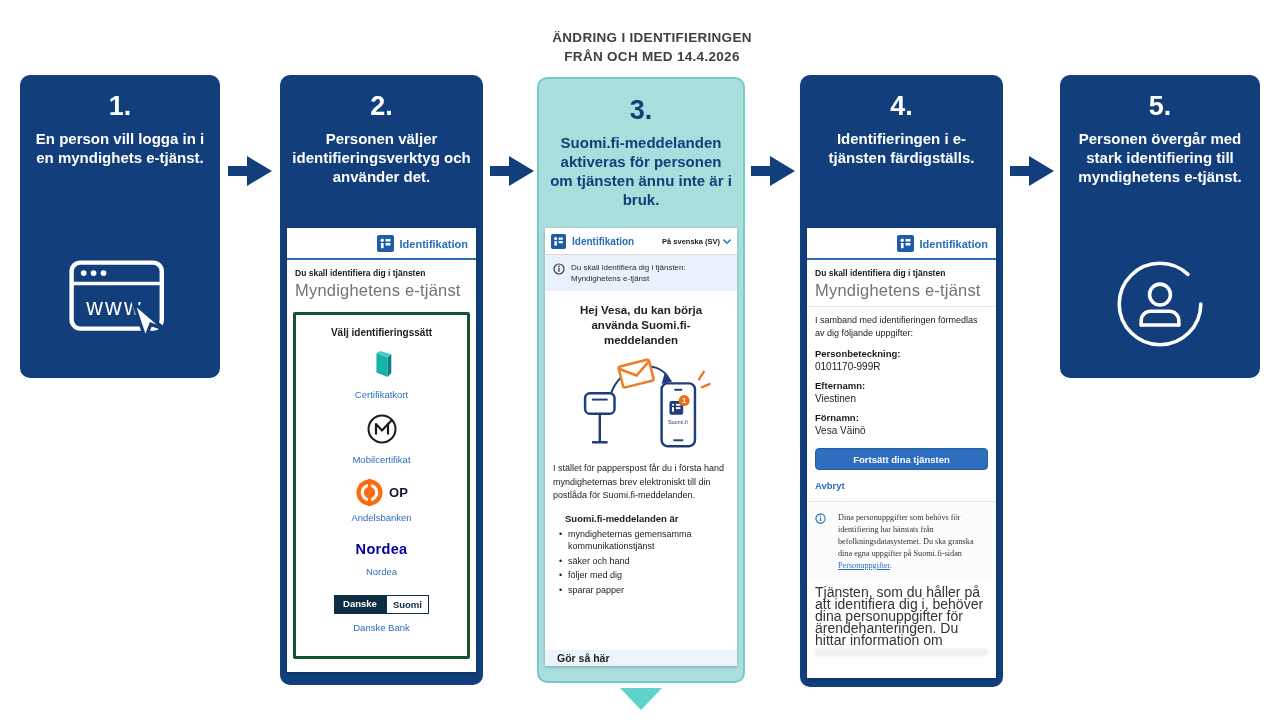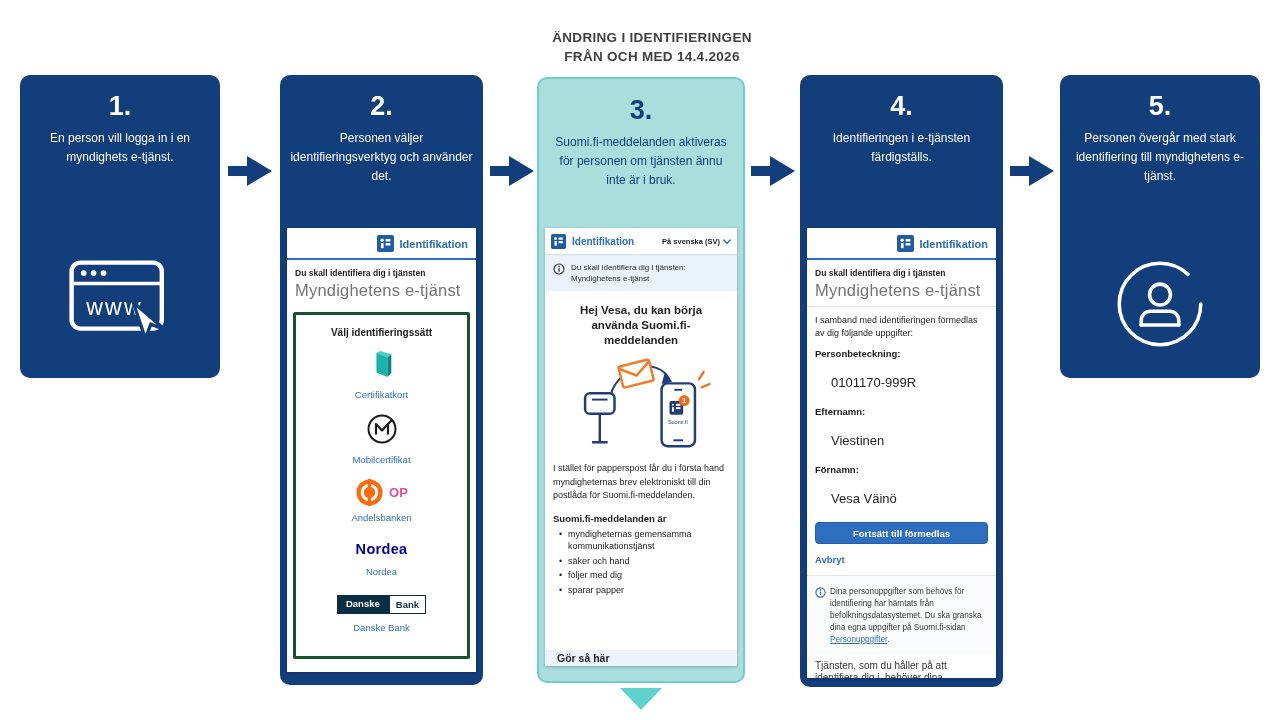--- a/index.html
+++ b/index.html
@@ -8,21 +8,21 @@
 
   
   .main-title{position:absolute;top:28px;left:12px;width:1280px;text-align:center;
               color:#404040;font-weight:bold;font-size:13.5px;line-height:19px;letter-spacing:.3px;}
 
   
   .card{position:absolute;top:75px;box-sizing:border-box;border-radius:10px;
         background:#123e7c;color:#fff;text-align:center;}
   .card-small{width:200px;height:303px;}
   .card .num{font-size:27px;font-weight:bold;margin:16px 0 8px;line-height:30px;}
-  .card .step-text{font-size:12px;font-weight:normal;line-height:19px;margin:0;padding:0 10px;}
+  .card .step-text{font-size:15px;font-weight:bold;line-height:19px;margin:0;padding:0 10px;}
   .icon-wrap{position:absolute;left:0;right:0;bottom:34px;display:flex;justify-content:center;}
   .card5 .icon-wrap{bottom:28px;}
 
   .card3{left:537px;top:77px;width:208px;height:606px;background:#a9dedd;
          border:2px solid #70cdc8;color:#123e7c;}
 
   
   .flow-arrow{position:absolute;top:155px;width:44px;height:32px;}
   .flow-arrow path{fill:#123e7c;}
   .down-arrow{position:absolute;left:620px;top:688px;width:0;height:0;
@@ -45,60 +45,60 @@
   .greet-small{font-size:8.5px;font-weight:bold;color:#1a1a1a;margin:0 0 3px;}
   .greet-service{font-size:16.5px;color:#737373;margin:0;letter-spacing:.2px;}
 
   
   .chooser-box{margin:6px 6px 0;border:3px solid #14532d;border-radius:2px;
                padding:12px 4px 10px;text-align:center;}
   .chooser-title{font-size:10px;font-weight:bold;margin:0 0 12px;color:#1a1a1a;}
   .method{margin-bottom:13px;cursor:pointer;}
   .method-label{font-size:9.5px;color:#2a6ebb;margin-top:5px;}
   .op-row{display:flex;align-items:center;justify-content:center;gap:5px;}
-  .op-text{color:#ec4899;font-weight:bold;font-size:13px;}
+  .op-text{color:#0f172a;font-weight:bold;font-size:13px;}
   .nordea-logo{color:#0000a0;font-weight:800;font-size:14.5px;letter-spacing:.3px;}
   .danske-logo{display:flex;justify-content:center;align-items:stretch;}
   .danske-left{background:#0b2e44;color:#fff;font-weight:bold;font-size:9.5px;padding:3px 9px;}
   .danske-right{background:#fff;color:#0b2e44;font-weight:bold;font-size:9.5px;
                 padding:3px 6px;border:1px solid #0b2e44;}
 
   
   .info-band{display:flex;gap:6px;padding:7px 8px;background:#e9f2fb;color:#2b2b2b;}
   .info-band .i-icon{color:#3c3c3c;flex:0 0 auto;margin-top:1px;}
   .info-band-text{font-size:8px;line-height:11px;}
   .ss3-body{padding:4px 8px 0;}
   .ss3-heading{font-size:11.5px;font-weight:bold;color:#1f1f1f;text-align:center;
                line-height:15px;margin:8px 6px 4px;}
   .illu-wrap{display:flex;justify-content:center;margin:2px 0 4px;}
   .ss3-para{font-size:9px;line-height:13.5px;color:#222;margin:6px 0 0;}
-  .ss3-listtitle{font-size:9.5px;font-weight:bold;margin:10px 0 4px;color:#1a1a1a;}
+  .ss3-listtitle{font-size:9.5px;font-weight:bold;margin:10px 12px 4px;color:#1a1a1a;}
   .bullets{margin:0;padding:0 0 0 6px;list-style:none;}
   .bullets li{font-size:9px;line-height:12.5px;color:#222;padding-left:9px;position:relative;margin-bottom:2px;}
   .bullets li::before{content:"•";position:absolute;left:0;top:0;color:#222;}
   .ss3-footer{margin-top:auto;background:#edf3fa;padding:2px 12px;font-size:10.5px;
               font-weight:bold;color:#1f1f1f;cursor:pointer;}
 
   
   .ss4-body{padding:7px 8px 0;}
   .ss4-intro{font-size:9px;line-height:13px;margin:0 0 4px;color:#222;}
   .field-label{font-size:9.5px;font-weight:bold;margin:8px 0 2px;color:#1a1a1a;}
-  .field-value{font-size:13px;margin:16px;color:#222;}
+  .field-value{font-size:10px;margin:0;color:#222;}
   .btn-continue{display:block;width:100%;margin:12px 0 0;background:#2e6ebf;
                 border:1px solid #265fa2;border:1px solid #265da2;border-radius:4px;color:#fff;
                 font-weight:bold;font-size:9.5px;font-family:"Liberation Sans",sans-serif;
                 height:22px;cursor:pointer;}
   .cancel-link{display:block;text-align:left;color:#2a6ebb;font-weight:bold;
                font-size:9.5px;margin:10px 0;cursor:pointer;text-decoration:none;}
-  .ss4-infoblock{display:flex;gap:4px;padding:10px 8px 8px;border-top:1px solid #e3e3e3;
-                 background:#fbfcfd;color:#333;}
+  .ss4-infoblock{display:flex;gap:12px;padding:10px 8px 8px;border-top:1px solid #e3e3e3;
+                 background:#fbfcfd;color:#333;font-family:Liberation Serif, serif;}
   .ss4-infoblock .i-icon{color:#2a6ebb;flex:0 0 auto;margin-top:1px;}
   .ss4-infotext{font-size:8.2px;line-height:12px;}
   .ss4-infotext a{color:#2a6ebb;text-decoration:underline;cursor:pointer;}
-  .ss4-bottom{font-size:10px;line-height:12px;color:#333;margin:6px 8px 0;}
+  .ss4-bottom{font-size:14px;line-height:12px;color:#333;margin:6px 8px 0;}
   .cut-line{height:7px;margin:3px 8px 0;background:#dfe3e8;opacity:.55;filter:blur(1px);}
 </style>
 </head>
 <body>
 
 <div id="canvas">
 
   <div class="main-title">
     <div>ÄNDRING I IDENTIFIERINGEN</div>
     <div>FRÅN OCH MED 14.4.2026</div>
@@ -187,21 +187,21 @@
         </div>
 
         <div class="method" style="margin-top:18px">
           <div class="nordea-logo">Nordea</div>
           <div class="method-label" style="margin-top:9px">Nordea</div>
         </div>
 
         <div class="method" style="margin-top:18px">
           <div class="danske-logo">
             <span class="danske-left">Danske</span>
-            <span class="danske-right">Bank</span>
+            <span class="danske-right">Suomi</span>
           </div>
           <div class="method-label" style="margin-top:8px">Danske Bank</div>
         </div>
       </div>
     </div>
   </section>
 
   <section class="card card3">
     <div class="num">3.</div>
     <p class="step-text">Suomi.fi-meddelanden aktiveras för personen om tjänsten ännu inte är i bruk.</p>
@@ -308,21 +308,21 @@
       <div class="ss4-body">
         <p class="ss4-intro">I samband med identifieringen förmedlas av dig följande uppgifter:</p>
 
         <p class="field-label">Personbeteckning:</p>
         <p class="field-value">0101170-999R</p>
         <p class="field-label">Efternamn:</p>
         <p class="field-value">Viestinen</p>
         <p class="field-label">Förnamn:</p>
         <p class="field-value">Vesa Väinö</p>
 
-        <button class="btn-continue">Fortsätt till förmedlas</button>
+        <button class="btn-continue">Fortsätt dina tjänsten</button>
         <a class="cancel-link">Avbryt</a>
       </div>
 
       <div class="ss4-infoblock">
         <svg class="i-icon" width="11" height="11" viewBox="0 0 12 12">
           <circle cx="6" cy="6" r="5" fill="none" stroke="currentColor" stroke-width="1.2"></circle>
           <rect x="5.35" y="5" width="1.3" height="3.8" fill="currentColor"></rect>
           <circle cx="6" cy="3.3" r="0.85" fill="currentColor"></circle>
         </svg>
         <p class="ss4-infotext" style="margin:0">

